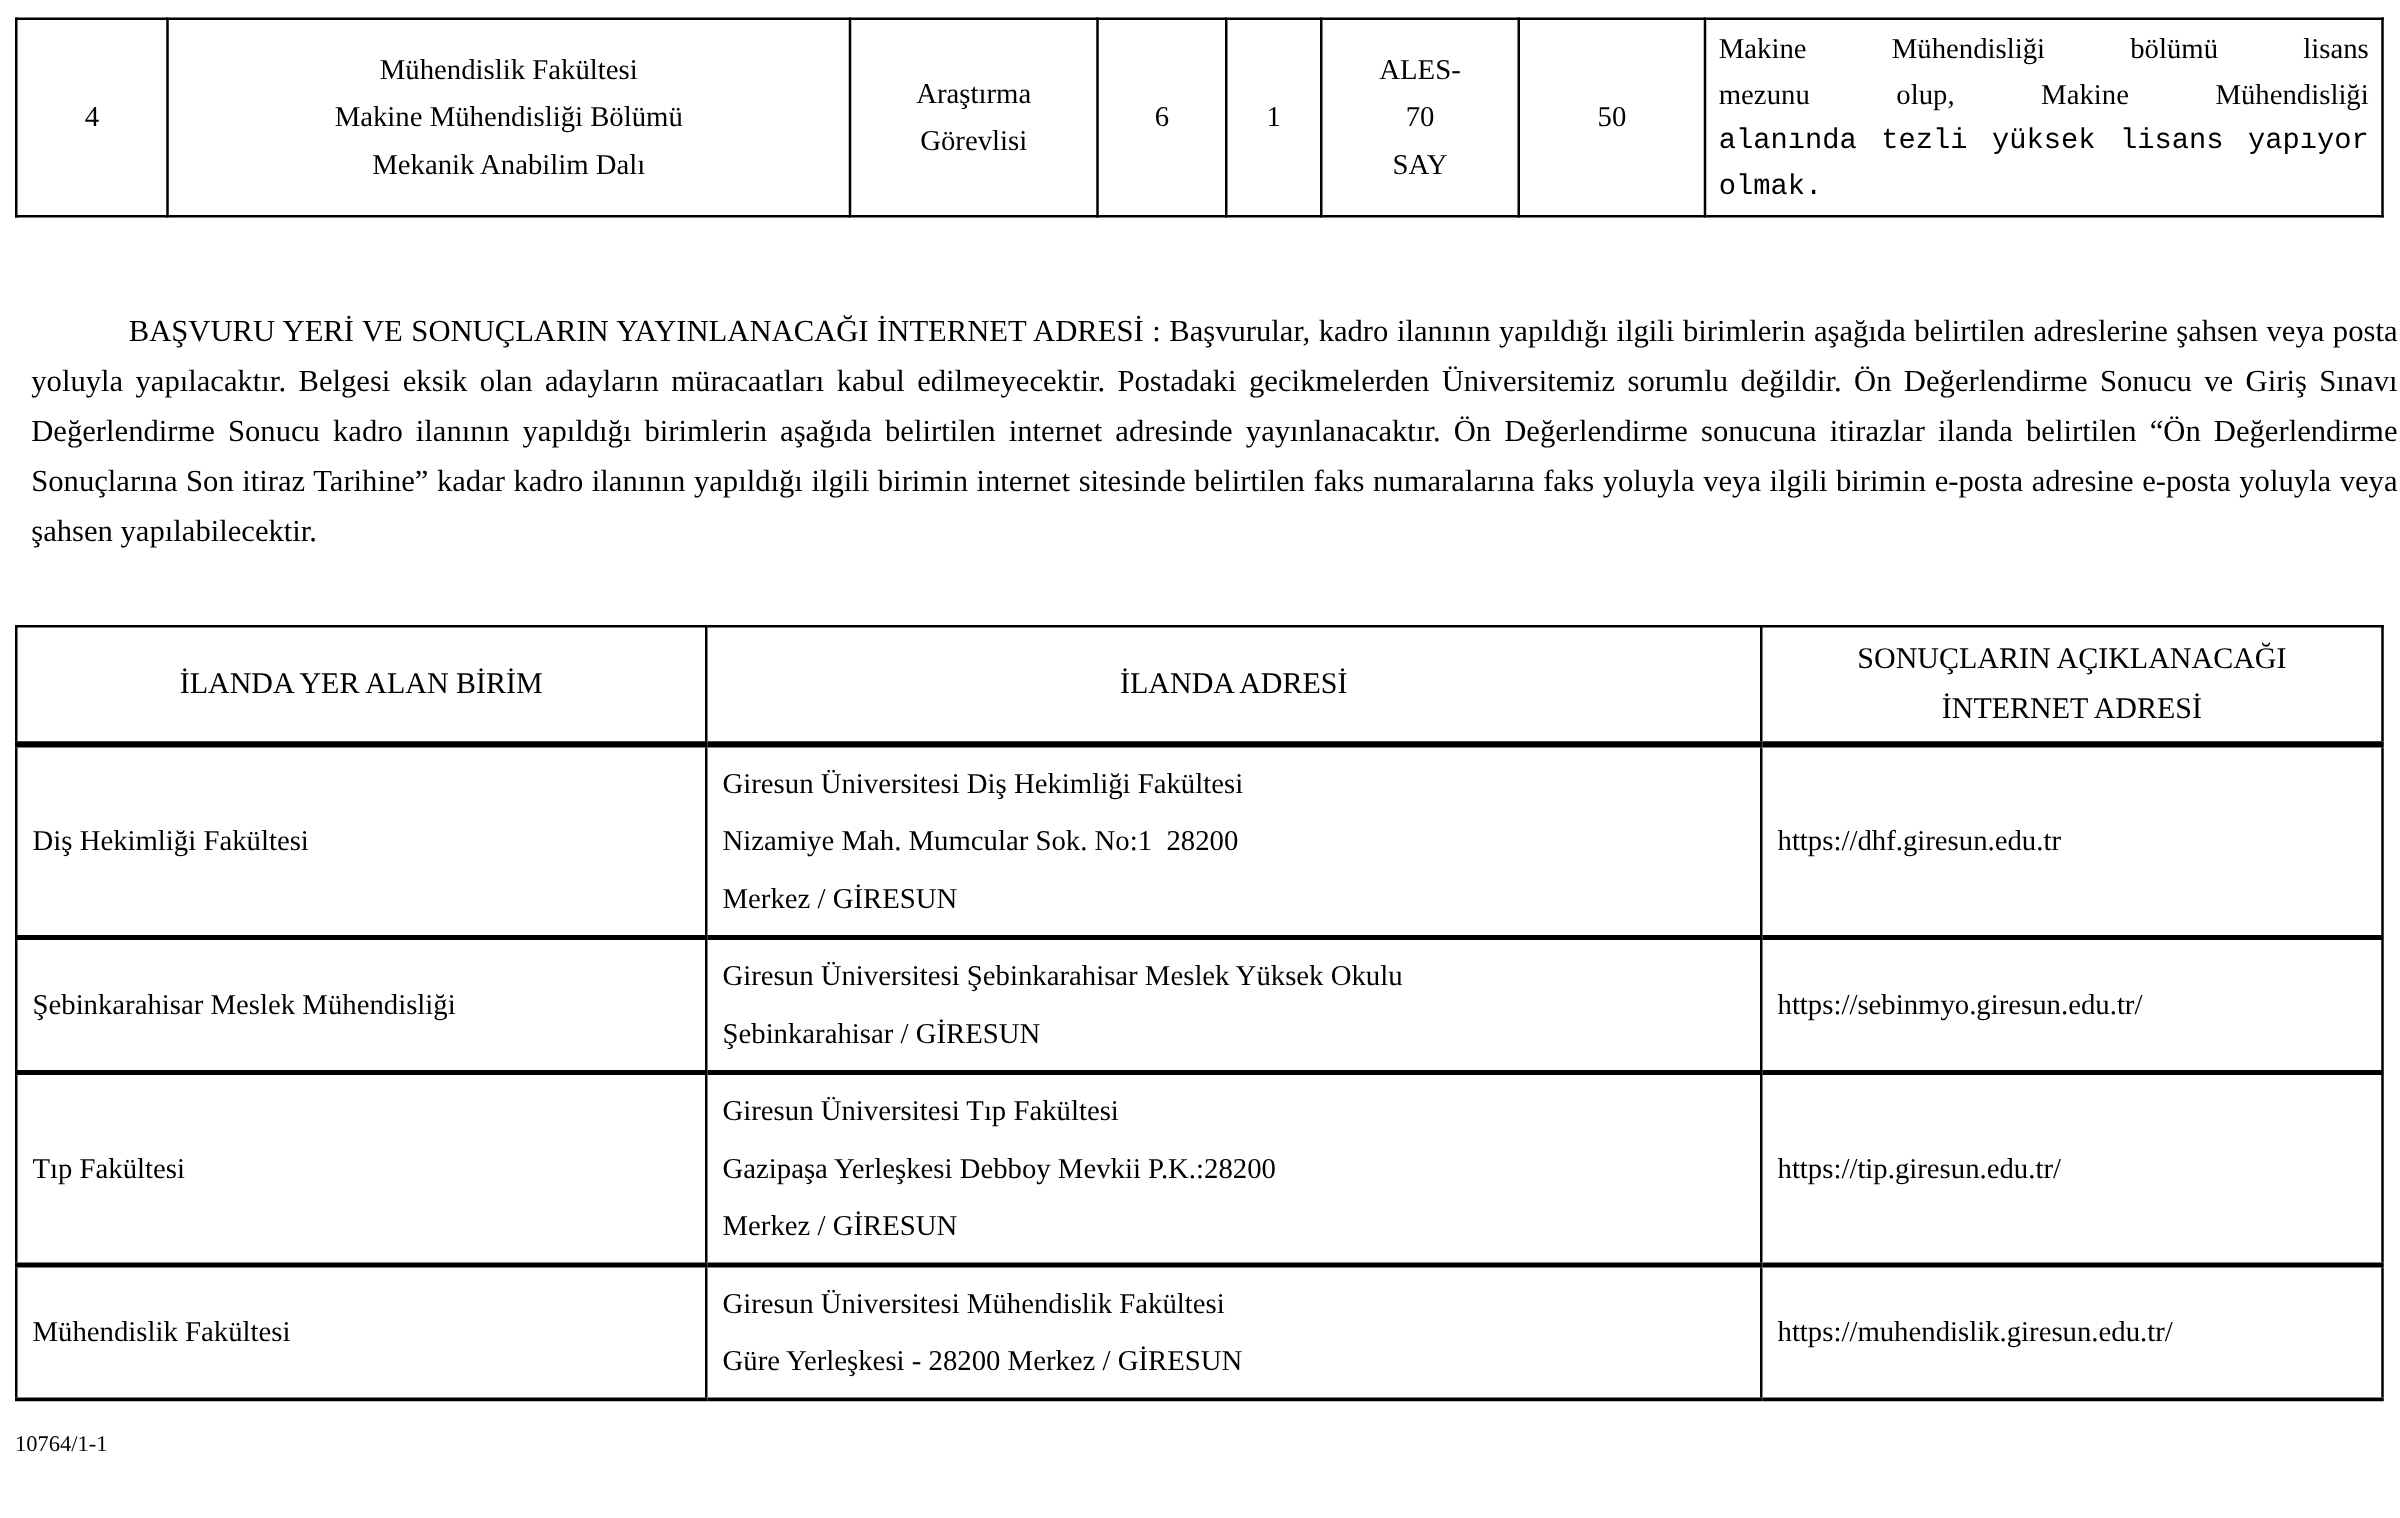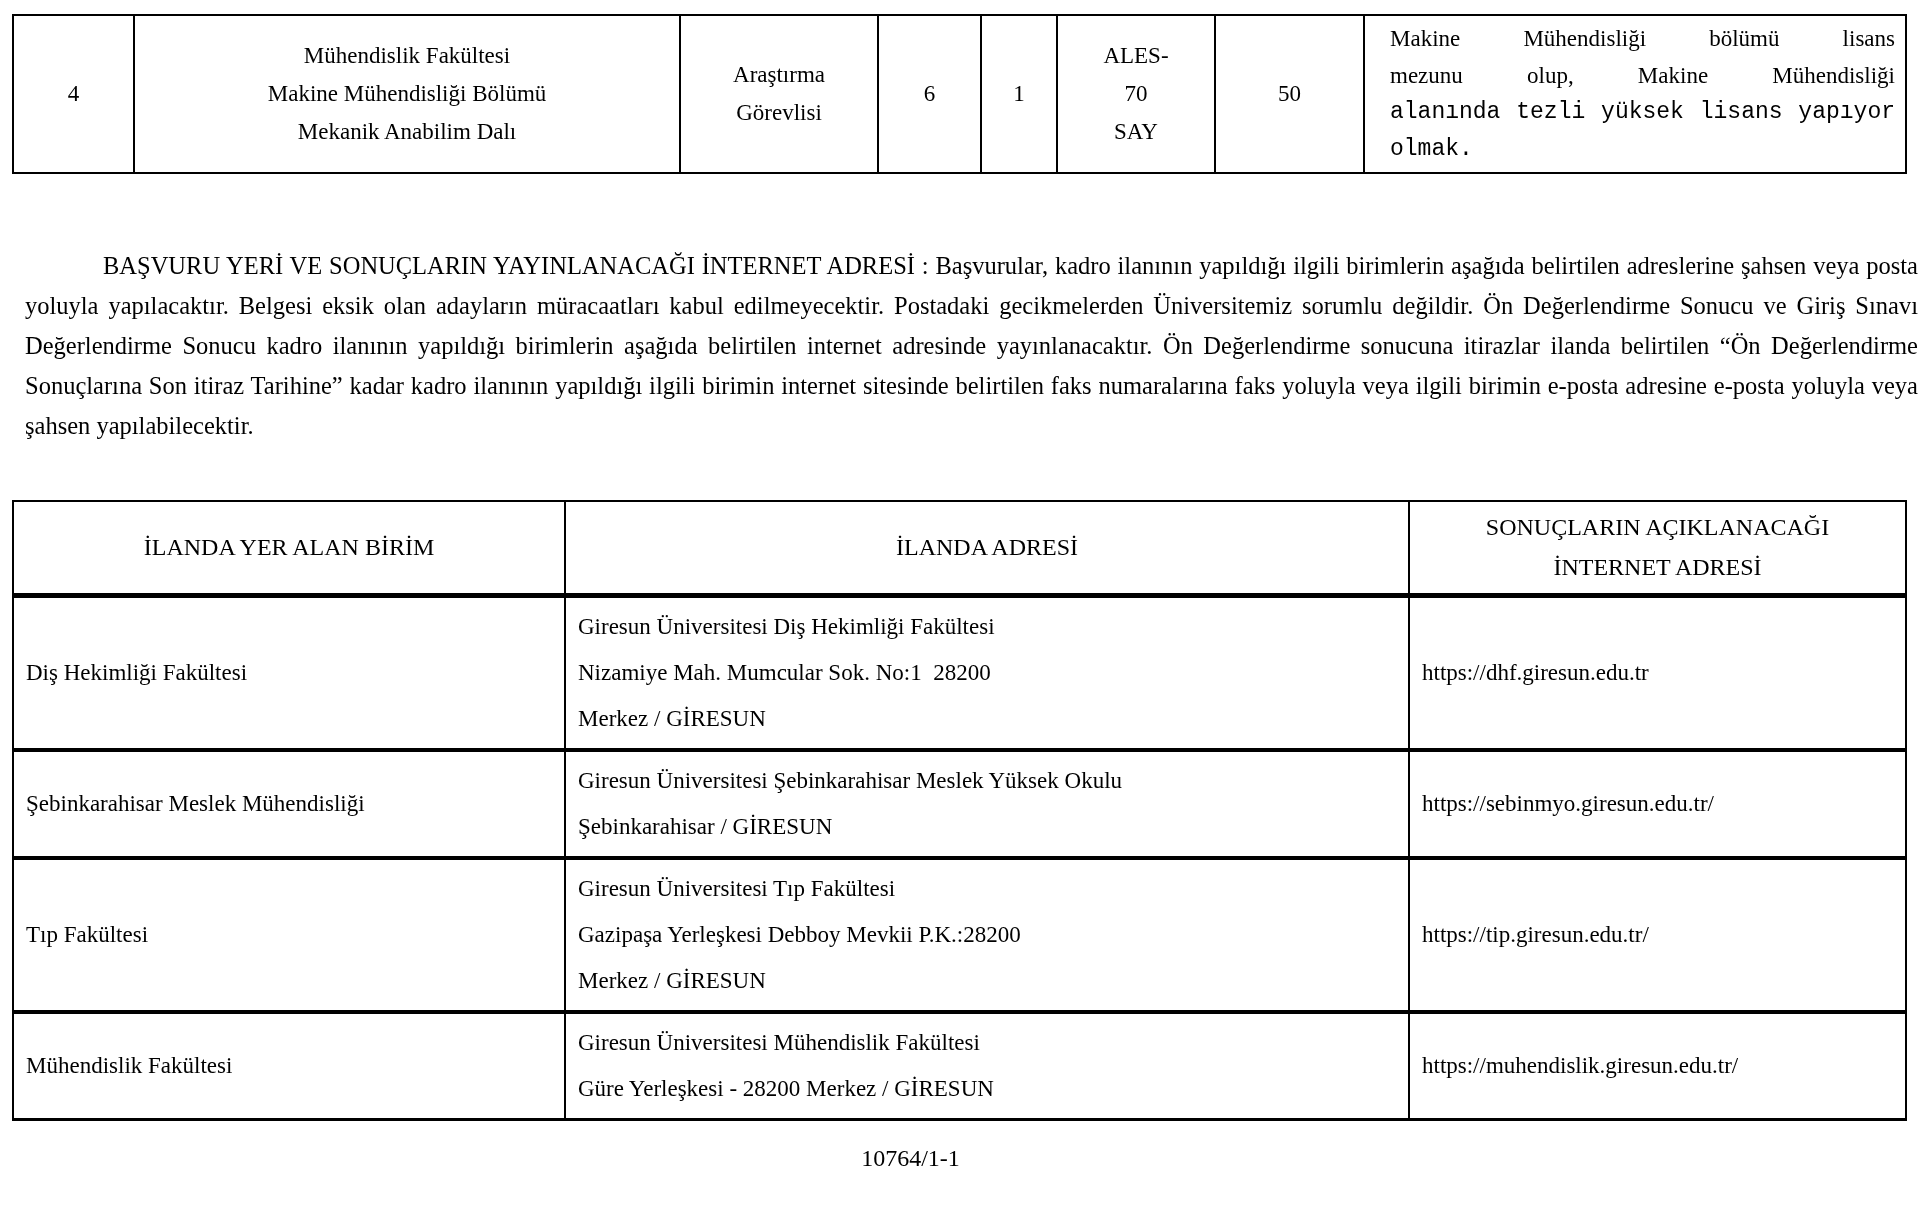--- a/index.html
+++ b/index.html
@@ -28,21 +28,20 @@
     padding: 2px 4px;
   }
   table.pos-table td.req-cell {
     text-align: left;
     padding: 4px 10px;
   }
   .req-cell > div {
     text-align: justify;
     text-align-last: justify;
     line-height: 37px;
-    margin-left: 15px;
   }
   .req-cell > div:last-child { text-align-last: left; font-family: Liberation Mono, monospace; }
 
   
   .paragraph {
     width: 1893px;
     margin: 72px auto 0 25px;
     text-align: justify;
     text-indent: 78px;
     font-size: 24.5px;
@@ -75,23 +74,23 @@
     padding: 6px 12px;
     line-height: 46px;
   }
   table.app-table tbody tr:last-child td { border-bottom: 3px solid #000; }
   td.address-cell > div { white-space: pre; font-family: Liberation Serif, serif; }
 
   
   .footer-line {
     width: 1893px;
     margin: 24px auto 0 12px;
-    text-align: center;
+    text-align: left;
     padding-right: 96px;
-    font-size: 24px;
+    font-size: 18px;
   }
 </style>
 </head>
 <body>
 
 <table class="pos-table">
   <colgroup>
     <col style="width:121px">
     <col style="width:546px">
     <col style="width:198px">

